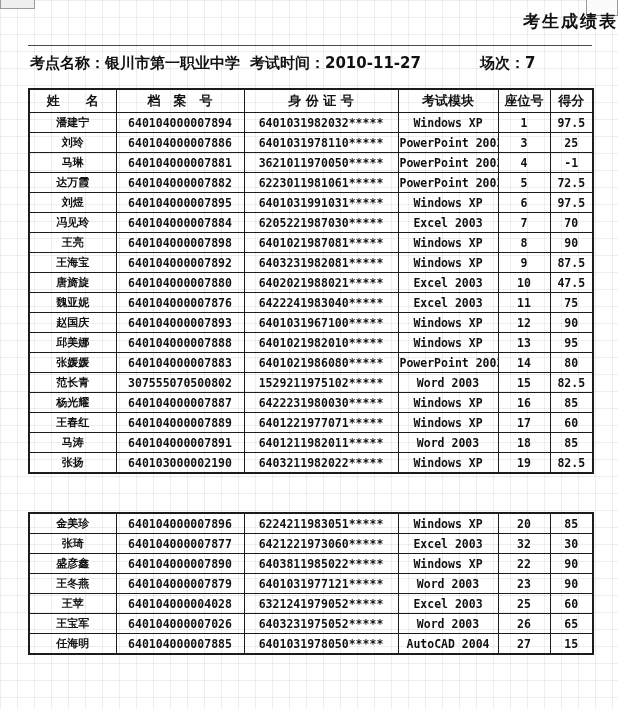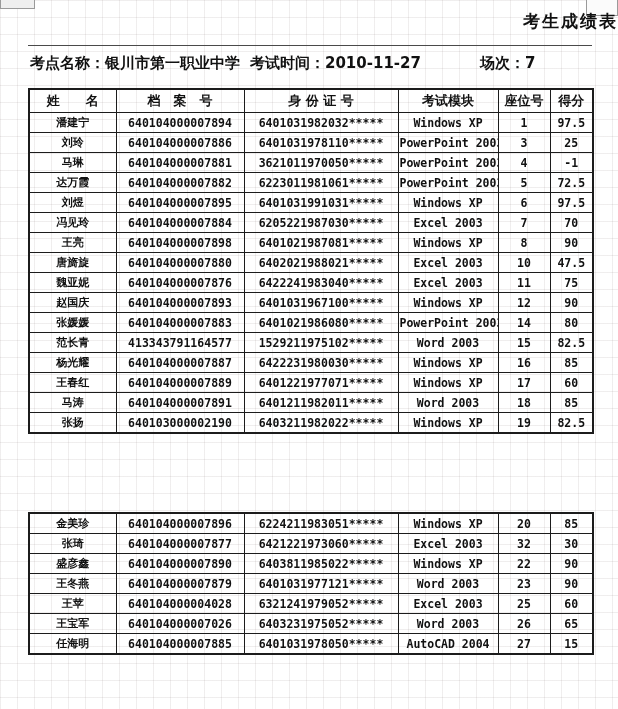--- a/index.html
+++ b/index.html
@@ -185,20 +185,28 @@
   </tr>
         <tr>
     <td class="c-name">王亮</td>
     <td class="c-file">640104000007898</td>
     <td class="c-id">6401021987081*****</td>
     <td class="c-module">Windows XP</td>
     <td class="c-seat">8</td>
     <td class="c-score">90</td>
   </tr>
         <tr>
+    <td class="c-name">王海宝</td>
+    <td class="c-file">640104000007892</td>
+    <td class="c-id">6403231982081*****</td>
+    <td class="c-module">Windows XP</td>
+    <td class="c-seat">9</td>
+    <td class="c-score">87.5</td>
+  </tr>
+        <tr>
     <td class="c-name">唐旖旋</td>
     <td class="c-file">640104000007880</td>
     <td class="c-id">6402021988021*****</td>
     <td class="c-module">Excel 2003</td>
     <td class="c-seat">10</td>
     <td class="c-score">47.5</td>
   </tr>
         <tr>
     <td class="c-name">魏亚妮</td>
     <td class="c-file">640104000007876</td>
@@ -207,32 +215,40 @@
     <td class="c-seat">11</td>
     <td class="c-score">75</td>
   </tr>
         <tr>
     <td class="c-name">赵国庆</td>
     <td class="c-file">640104000007893</td>
     <td class="c-id">6401031967100*****</td>
     <td class="c-module">Windows XP</td>
     <td class="c-seat">12</td>
     <td class="c-score">90</td>
+  </tr>
+        <tr>
+    <td class="c-name">邱美娜</td>
+    <td class="c-file">640104000007888</td>
+    <td class="c-id">6401021982010*****</td>
+    <td class="c-module">Windows XP</td>
+    <td class="c-seat">13</td>
+    <td class="c-score">95</td>
   </tr>
         <tr>
     <td class="c-name">张媛媛</td>
     <td class="c-file">640104000007883</td>
     <td class="c-id">6401021986080*****</td>
     <td class="c-module">PowerPoint 2003</td>
     <td class="c-seat">14</td>
     <td class="c-score">80</td>
   </tr>
         <tr>
     <td class="c-name">范长青</td>
-    <td class="c-file">413343791164577</td>
+    <td class="c-file">307555070500802</td>
     <td class="c-id">1529211975102*****</td>
     <td class="c-module">Word 2003</td>
     <td class="c-seat">15</td>
     <td class="c-score">82.5</td>
   </tr>
         <tr>
     <td class="c-name">杨光耀</td>
     <td class="c-file">640104000007887</td>
     <td class="c-id">6422231980030*****</td>
     <td class="c-module">Windows XP</td>

